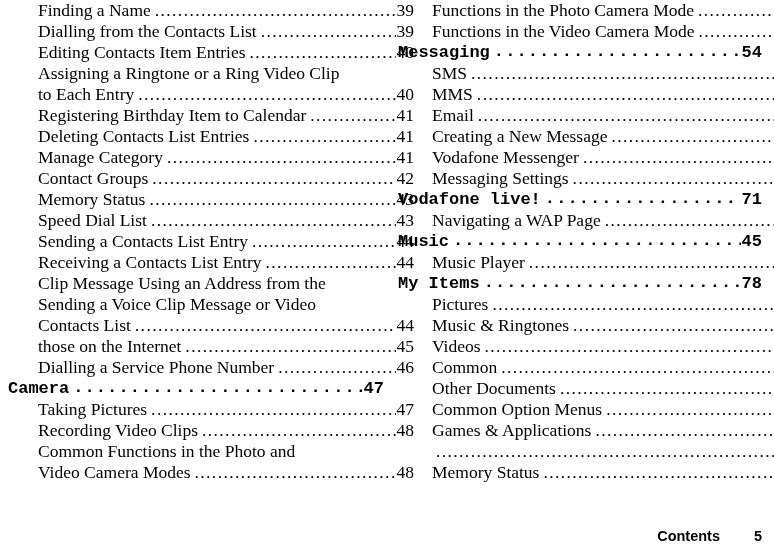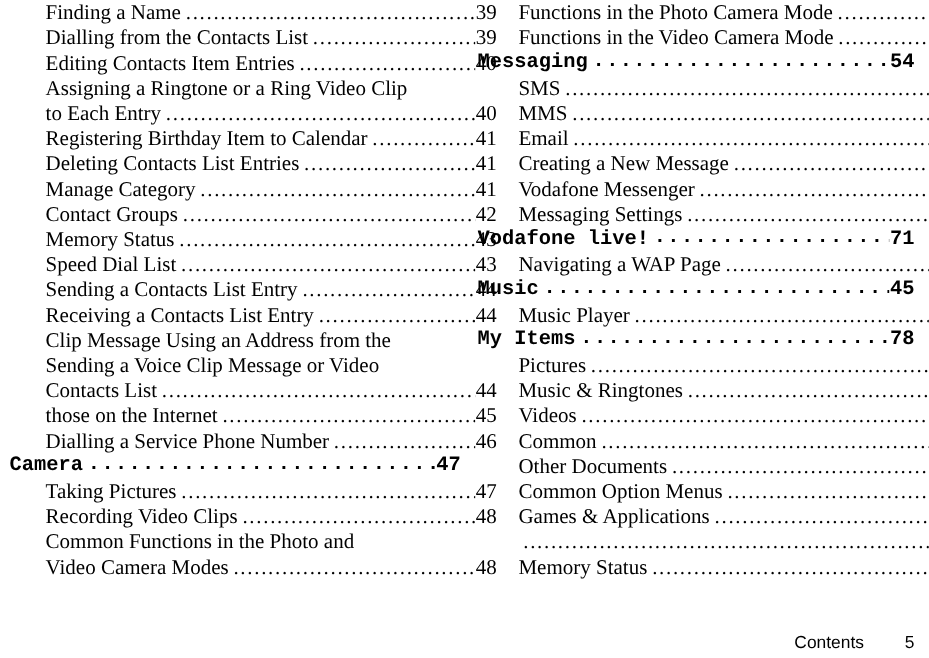--- a/index.html
+++ b/index.html
@@ -109,21 +109,21 @@
   }
 
   
   .footer {
     position: absolute;
     left: 0;
     top: 524px;
     width: 774px;
     height: 24px;
     font-family: "Liberation Sans", "DejaVu Sans", sans-serif;
-    font-weight: normal;
+    font-weight: bold;
     font-size: 14.5px;
   }
   .footer-inner {
     position: absolute;
     right: 12px;
     top: 4px;
     display: flex;
     align-items: baseline;
   }
   .footer-label {

